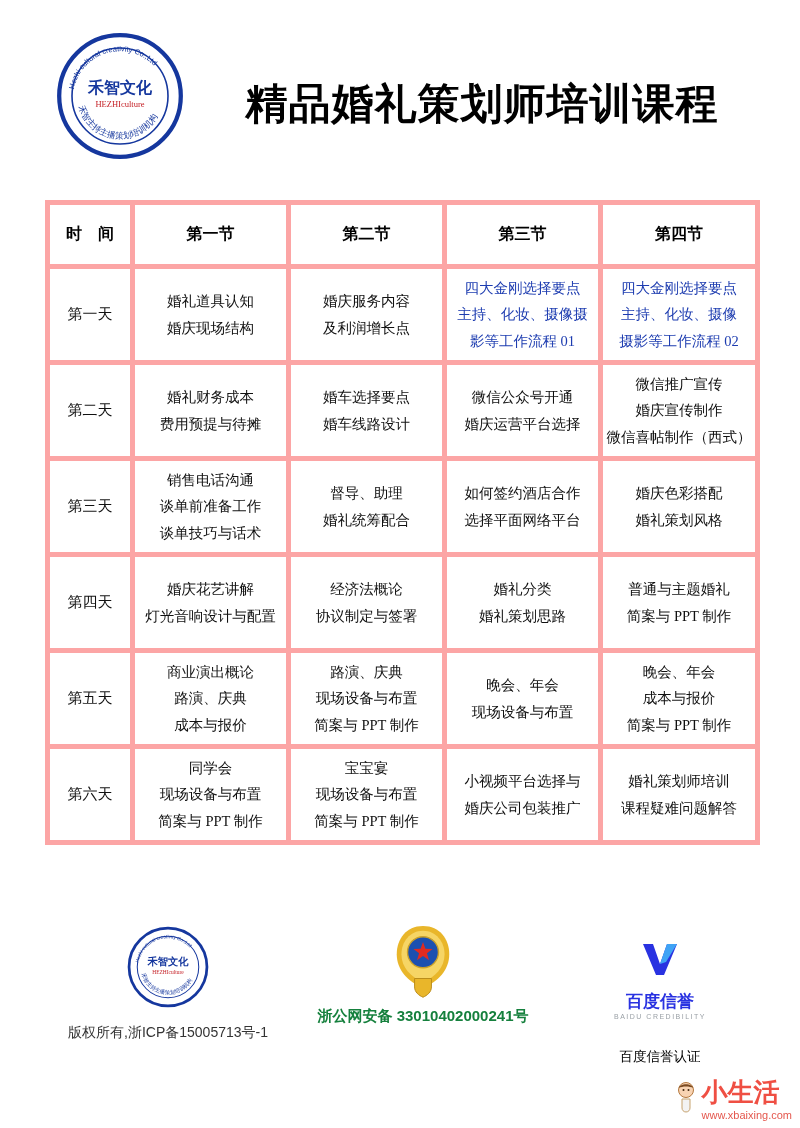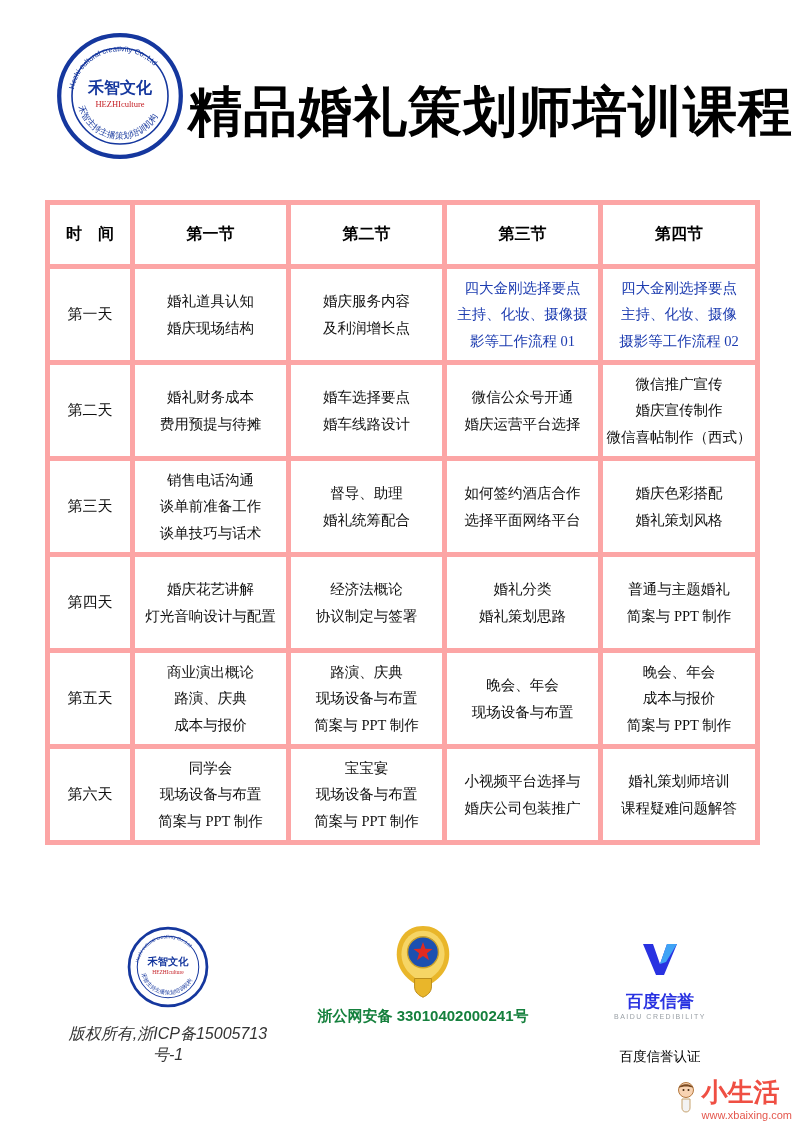--- a/index.html
+++ b/index.html
@@ -3,37 +3,37 @@
 <meta charset="utf-8">
 <style>
   * { margin:0; padding:0; box-sizing:border-box; }
   html,body { background:#ffffff; }
   body { font-family:"Liberation Serif","DejaVu Serif",serif; color:#000; }
   .page { position:relative; width:800px; height:1128px; margin:0 auto; background:#fff; overflow:hidden; }
 
   
   .logo-wrap { position:absolute; left:56px; top:32px; width:128px; height:128px; }
   .logo-wrap.small { left:0; top:0; position:relative; width:82px; height:82px; margin:0 auto; }
-  .page-title { position:absolute; left:188px; right:24px; top:76px; 
-    font-size:54px; font-weight:bold; letter-spacing:1px; color:#000; white-space:nowrap; }
+  .page-title { position:absolute; left:188px; right:24px; top:76px; text-align:center;
+    font-size:42px; font-weight:bold; letter-spacing:1px; color:#000; white-space:nowrap; }
 
   
   table.schedule { position:absolute; left:45px; top:200px; width:710px;
     border-collapse:collapse; table-layout:fixed; }
   .schedule th, .schedule td { border:5px solid #fca5a5; text-align:center;
     vertical-align:middle; padding:4px 2px; }
   .schedule th { height:64px; font-size:16px; font-weight:bold; color:#000; }
   .schedule td { height:96px; font-size:14.5px; line-height:1.8; color:#111; }
   .schedule td.day { font-size:15px; }
   .schedule td.blue { color:#1d3cb0; }
 
   
   .footer-left { position:absolute; left:68px; top:926px; width:200px; text-align:center; }
   .copyright { margin-top:16px; font-family:"Liberation Sans","DejaVu Sans",sans-serif;
-    font-size:16px; color:#333;font-style:italic; }
+    font-size:14px; color:#333; }
   .footer-mid { position:absolute; left:298px; top:924px; width:250px; text-align:center; }
   .police-text { font-family:"Liberation Sans","DejaVu Sans",sans-serif;
     font-size:15px; font-weight:bold; color:#15803d; white-space:nowrap; }
   .footer-right { position:absolute; left:580px; top:938px; width:160px; text-align:center; }
   .baidu-name { color:#2932e1; font-weight:bold; font-size:17px;
     font-family:"Liberation Sans","DejaVu Sans",sans-serif; margin-top:8px; }
   .baidu-sub { color:#9aa0a6; font-size:7px; letter-spacing:1.5px;
     font-family:"Liberation Sans","DejaVu Sans",sans-serif; }
   .baidu-cert { margin-top:28px; font-size:13.5px; color:#000;
     font-family:"Liberation Sans","DejaVu Sans",sans-serif; }

